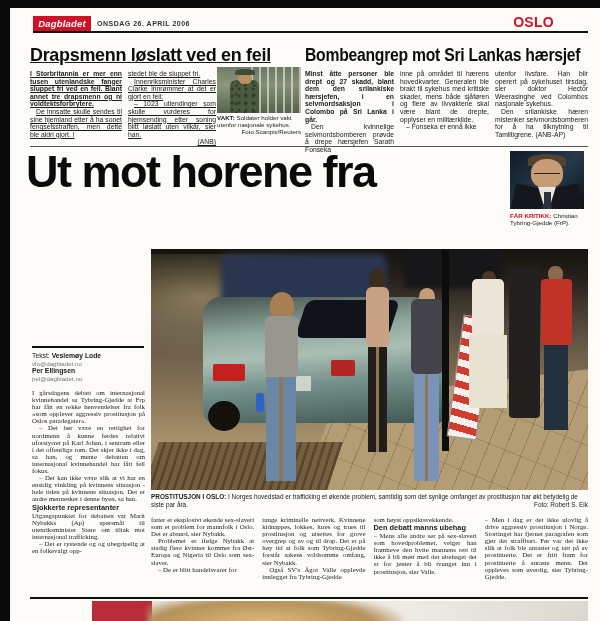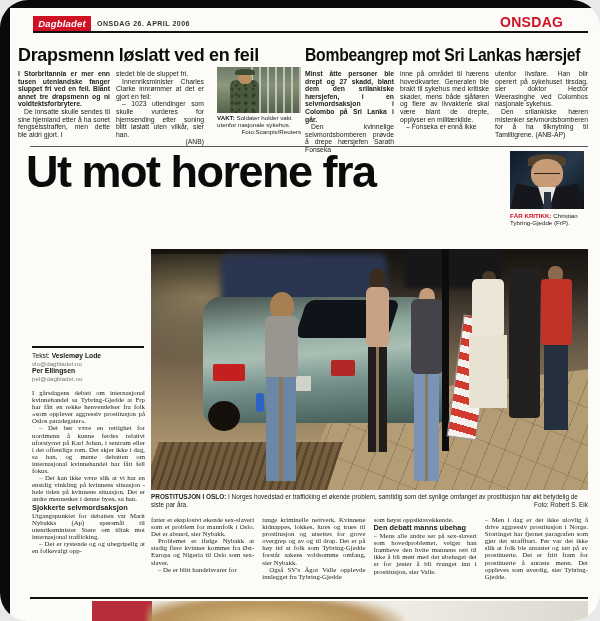--- a/index.html
+++ b/index.html
@@ -1,17 +1,17 @@
 <!DOCTYPE html>
 <html><head>
 <meta charset="utf-8">
 <style>
   html,body{margin:0;padding:0;background:#e9e9e9;}
   .page{position:relative;width:600px;height:621px;background:#fcfbf8;overflow:hidden;
-        font-family:"Liberation Sans",sans-serif;color:#1a1a1a;border-radius:28px;}
+        font-family:"Liberation Sans",sans-serif;color:#1a1a1a;}
   .abs{position:absolute;}
   .edge-top{left:0;top:0;width:600px;height:8px;background:#0a0a0a;}
   .edge-left{left:0;top:0;width:10px;height:621px;background:#0a0a0a;}
 
   
   .logo{left:33px;top:16px;width:58px;height:15px;background:#cf1126;color:#fff;
         font:italic 700 9.5px "Liberation Sans",sans-serif;text-align:center;line-height:15px;letter-spacing:.2px;}
   .hdr-date{left:97px;top:20px;font:700 7px "Liberation Sans",sans-serif;color:#333;letter-spacing:.5px;}
   .hdr-section{left:500px;top:14px;width:54px;font:900 14px "Liberation Sans",sans-serif;color:#cf1126;letter-spacing:.3px;text-align:right;}
   .hdr-pageno{left:560px;top:11px;font:700 17px "Liberation Sans",sans-serif;color:#111;margin-left:40px;}
@@ -19,21 +19,21 @@
 
   
   .art-head{font:700 18.5px "Liberation Sans",sans-serif;color:#0d0d0d;letter-spacing:-.3px;
             white-space:nowrap;transform-origin:left top;}
   .cond85{transform:scaleX(.85);}
   .cond97{transform:scaleX(.97);}
   .smallbody{font:400 6.8px "Liberation Sans",sans-serif;line-height:7.6px;text-align:justify;color:#222;}
   .smallbody p{margin:0;}
   .smallbody p + p{text-indent:6px;}
   .smallbody .lead-b{font-weight:700;text-indent:0;}
-  .tl-art{left:18px;top:44px;width:274px;}
+  .tl-art{left:30px;top:44px;width:274px;text-decoration:underline;}
   .sl-art{left:305px;top:44px;width:283px;}
   .colrow{display:flex;gap:6px;margin-top:4px;}
   .colrow > div{overflow:hidden;}
   .credit-right{display:block;text-align:right;font-style:normal;}
 
   
   .ph-soldier{left:217px;top:67px;width:84px;height:46px;overflow:hidden;
      background:linear-gradient(180deg,#6f7b66 0%,#8d977f 40%,#55614a 100%);}
   .fence{position:absolute;right:0;top:0;width:60%;height:100%;
      background:repeating-linear-gradient(90deg,rgba(225,230,218,.65) 0 2px,rgba(90,100,80,.15) 2px 8px);}
@@ -148,21 +148,21 @@
 </style>
 </head>
 <body>
 
 <div class="page">
   <div class="abs edge-top"></div>
   <div class="abs edge-left"></div>
 
   <div class="abs logo">Dagbladet</div>
   <div class="abs hdr-date">ONSDAG 26. APRIL 2006</div>
-  <div class="abs hdr-section">ONSDAG</div>
+  <div class="abs hdr-section">OSLO</div>
   <div class="abs hdr-pageno">19</div>
   <div class="abs hdr-rule"></div>
 
   <div class="abs tl-art">
     <div class="art-head cond97">Drapsmenn løslatt ved en feil</div>
     <div class="colrow smallbody">
       <div style="width:92px">
         <p class="lead-b">I Storbritannia er mer enn tusen utenlandske fanger sluppet fri ved en feil. Blant annet tre drapsmenn og ni voldtektsforbrytere.</p>
         <p>De innsatte skulle sendes til sine hjemland etter å ha sonet fengselsstraffen, men dette ble aldri gjort. I</p>
       </div>
@@ -232,21 +232,21 @@
       <span class="name">Veslemøy Lode</span>
     </div>
     <div class="mail">vlo@dagbladet.no</div>
     <div class="name">Per Ellingsen</div>
     <div class="mail">pel@dagbladet.no</div>
   </div>
   <div class="abs left-body serifbody">
     <p>I gårsdagens debatt om internasjonal kvinnehandel sa Tybring-Gjedde at Frp har fått en rekke henvendelser fra folk «som opplever aggressiv prostitusjon på Oslos paradegater».</p>
     <p>– Det bør være en rettighet for nordmenn å kunne ferdes relativt uforstyrret på Karl Johan, i sentrum eller i det offentlige rom. Det skjer ikke i dag, sa han, og mente debatten om internasjonal kvinnehandel har fått feil fokus.</p>
     <p>– Det kan ikke være slik at vi har en ensidig vinkling på kvinnens situasjon - hele tiden på kvinnens situasjon. Det er andre mennesker i denne byen, sa han.</p>
-    <p class="subhead">Sjokkerte selvmordsaksjon</p>
+    <p class="subhead">Sjokkerte representanter</p>
     <p style="text-indent:0">Utgangspunktet for debatten var Marit Nybakks (Ap) spørsmål til utenriksminister Støre om tiltak mot internasjonal trafficking.</p>
     <p>– Det er rystende og og ubegripelig at en folkevalgt opp-</p>
   </div>
 
   <div class="abs ph-main">
     <div class="glow"></div>
     <div class="carback"></div>
     <div class="vanback"></div>
     <div class="sidewalk"></div>
     <div class="cobble"></div>

